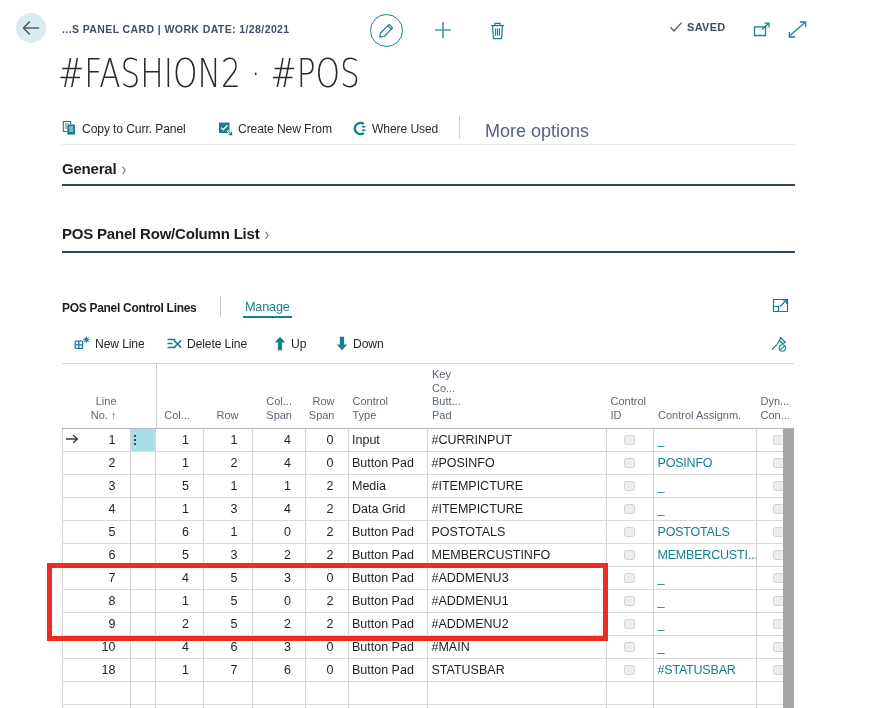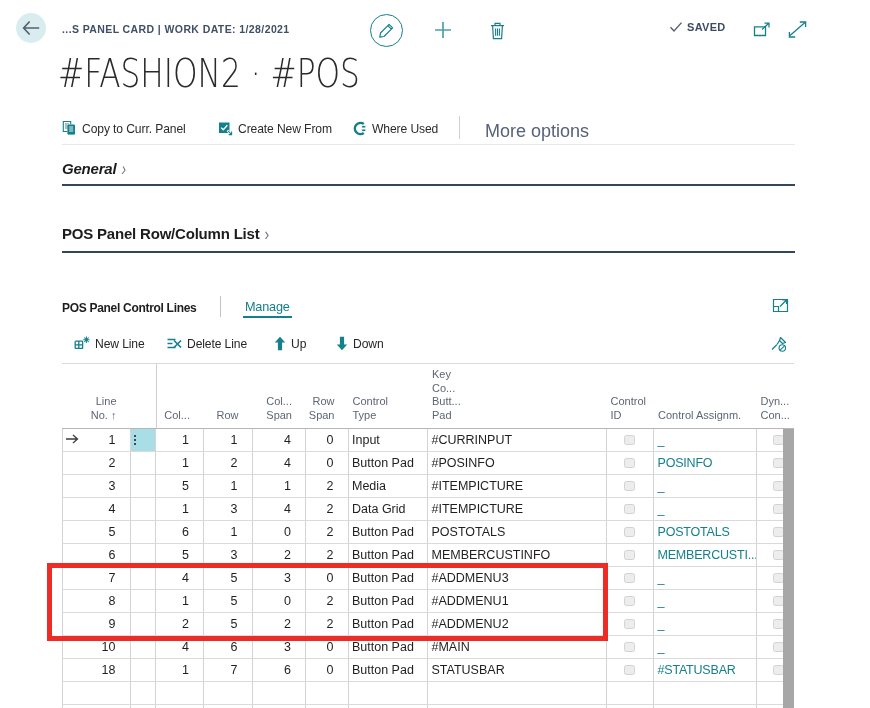--- a/index.html
+++ b/index.html
@@ -179,21 +179,21 @@
       <path d="M9.6 4.4 h4.2 v2.6 h-4.2 z" fill="#15808c" stroke="#fff" stroke-width="0.9"></path>
       <path d="M9.6 8.0 h4.2 v2.6 h-4.2 z" fill="#15808c" stroke="#fff" stroke-width="0.9"></path>
     </svg>
   </span>
   <span class="lbl">Where Used</span>
 </div>
 <div class="abs ab-divider"></div>
 <div class="abs ab-more">More options</div>
 <div class="abs ab-border"></div>
 
-<div class="abs section-head" style="left:62px; top:160px;font-style:italic;">
+<div class="abs section-head" style="left:62px; top:160px;">
   <span class="lbl">General</span>
   <span class="chev">›</span>
 </div>
 <div class="abs sec-line" style="left:62px; top:184px; width:733px;"></div>
 
 <div class="abs section-head" style="left:62px; top:225px;">
   <span class="lbl">POS Panel Row/Column List</span>
   <span class="chev">›</span>
 </div>
 <div class="abs sec-line" style="left:62px; top:251px; width:733px;"></div>

